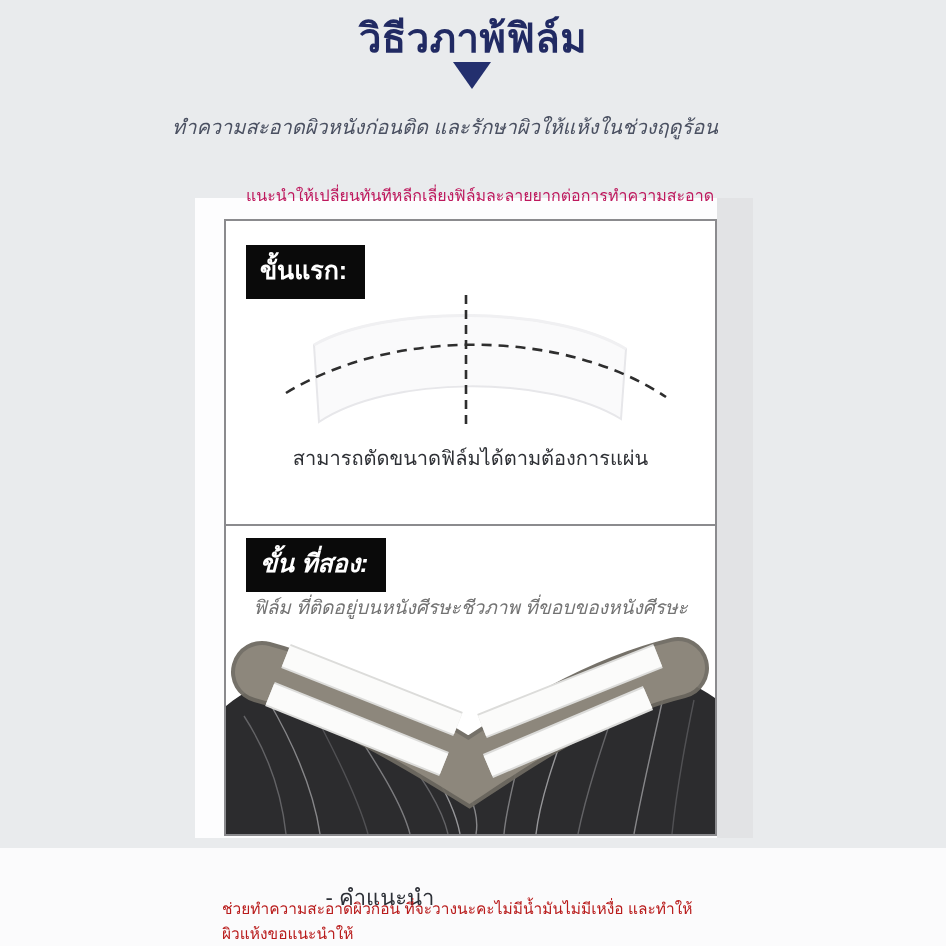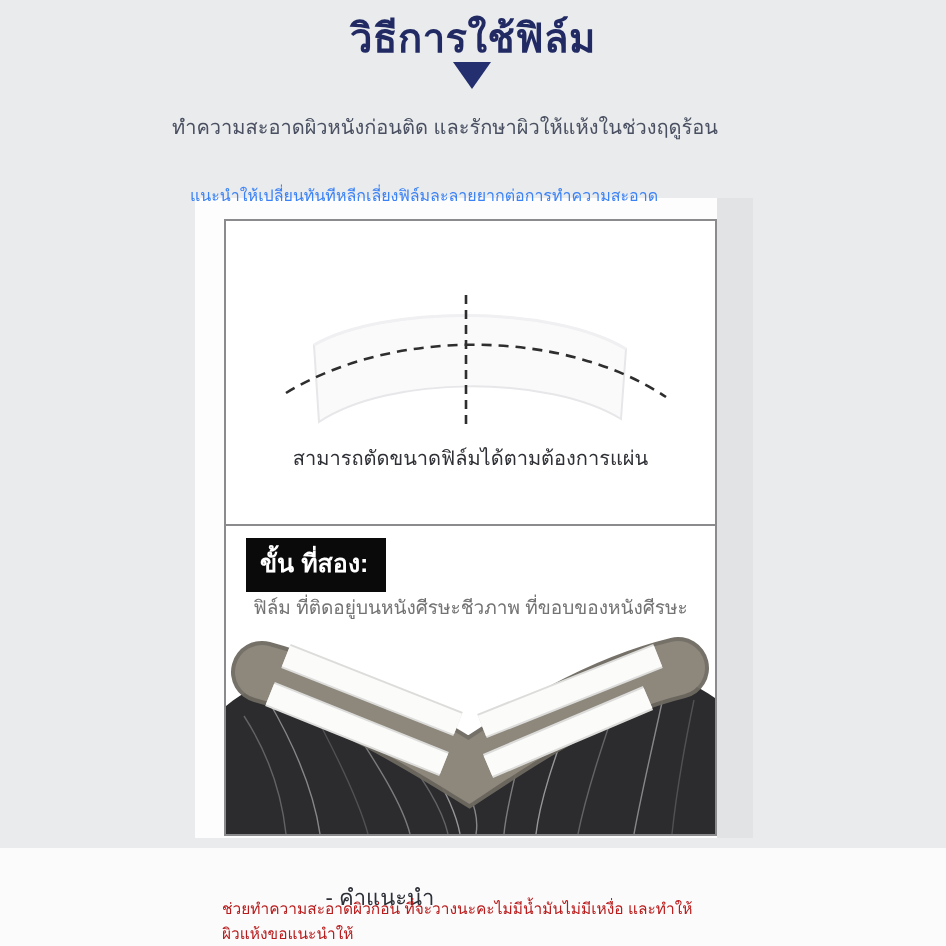--- a/index.html
+++ b/index.html
@@ -19,35 +19,35 @@
     position:absolute;left:0;top:6px;width:946px;text-align:center;
     font-size:40px;font-weight:700;color:#212a63;letter-spacing:.5px;
   }
   .tri{
     position:absolute;left:453px;top:62px;width:0;height:0;
     border-left:19px solid transparent;border-right:19px solid transparent;
     border-top:27px solid #232f6e;
   }
   .intro{
     position:absolute;left:130px;top:112px;width:630px;text-align:center;
-    font-size:20px;line-height:1.5;color:#4a5061;
+    font-size:20px;line-height:1.5;color:#4a5061;font-style:italic;
   }
   .note{
-    position:absolute;left:190px;top:183px;width:580px;text-align:left;
-    font-size:16px;color:#3b82f6;
+    position:absolute;left:190px;top:183px;width:580px;text-align:center;
+    font-size:16px;color:#be185d;
   }
 
   
   .steps-box{
     position:absolute;left:224px;top:219px;width:493px;height:617px;
     box-sizing:border-box;border:2px solid #8b8b8e;background:#ffffff;
   }
   .step1{position:relative;height:303px;}
   .divider{height:0;border-top:2px solid #8b8b8e;}
-  .step2{position:relative;height:308px;}
+  .step2{position:relative;height:308px;font-style:italic;}
   .step-label{
     position:absolute;left:20px;background:#0a0a0a;color:#ffffff;
     font-size:25px;font-weight:700;padding:5px 18px 9px 14px;white-space:nowrap;
   }
   .step1 .step-label{top:24px;}
   .step2 .step-label{top:12px;}
   .film-svg{position:absolute;left:48px;top:66px;width:400px;height:148px;}
   .cap1{
     position:absolute;left:0;top:222px;width:100%;text-align:center;
     font-size:20px;line-height:1.55;color:#2e3035;
@@ -71,31 +71,32 @@
 </style>
 </head>
 <body>
 
 <div class="page">
 
   <div class="grey-panel"></div>
   <div class="white-column"></div>
   <div class="shadow-strip"></div>
 
-  <div class="title">วิธีการใช้ฟิล์ม</div>
+  <div class="title">วิธีวภาพ้ฟิล์ม</div>
   <div class="tri"></div>
 
   <div class="intro">
     <div>ทำความสะอาดผิวหนังก่อนติด และรักษาผิวให้แห้งในช่วงฤดูร้อน</div>
   </div>
   <div class="note">แนะนำให้เปลี่ยนทันทีหลีกเลี่ยงฟิล์มละลายยากต่อการทำความสะอาด</div>
 
   <div class="steps-box">
 
     <div class="step1">
+      <span class="step-label">ขั้นแรก:</span>
 
       <svg class="film-svg" viewBox="0 0 400 148">
 
         <path d="M 40,58 C 110,18 280,18 352,62 L 347,132 C 275,88 115,88 45,135 Z" fill="#fafafb" stroke="#e7e7ea" stroke-width="2"></path>
         <path d="M 40,58 C 110,18 280,18 352,62" fill="none" stroke="#f0f0f2" stroke-width="3"></path>
 
         <path d="M 12,106 C 120,40 290,42 392,110" fill="none" stroke="#2e2e2e" stroke-width="2.6" stroke-dasharray="10 7"></path>
 
         <path d="M 192,8 L 192,140" fill="none" stroke="#2e2e2e" stroke-width="2.6" stroke-dasharray="9 6"></path>
       </svg>

